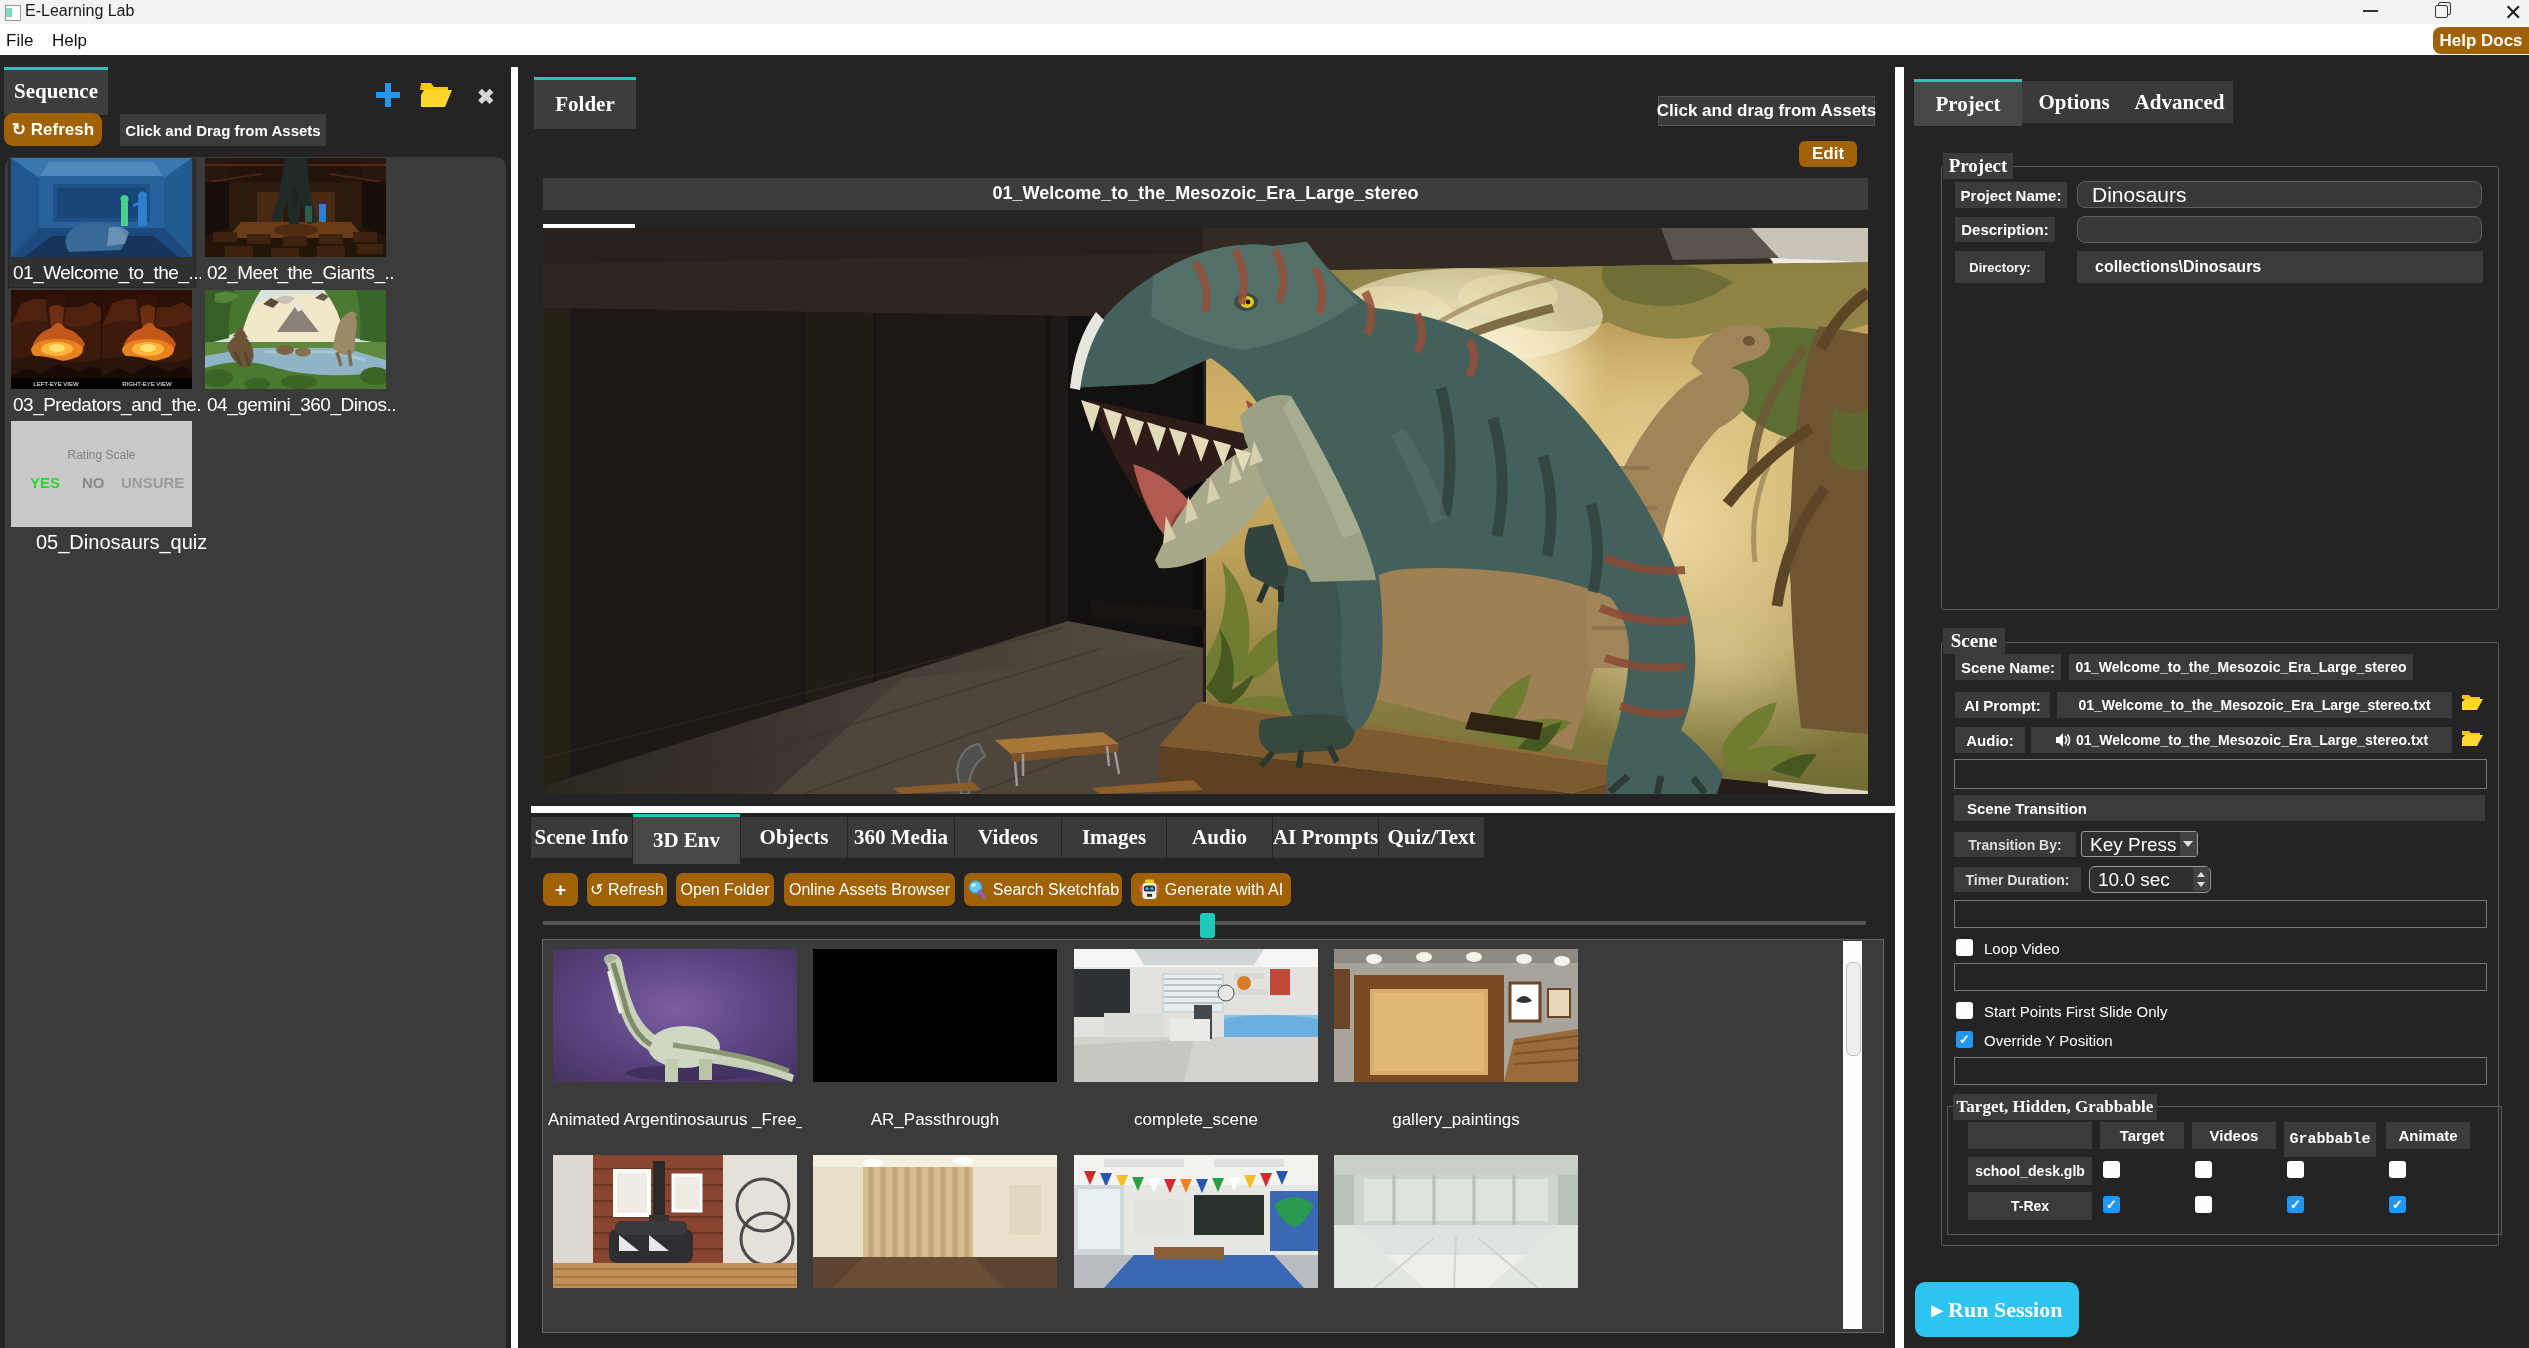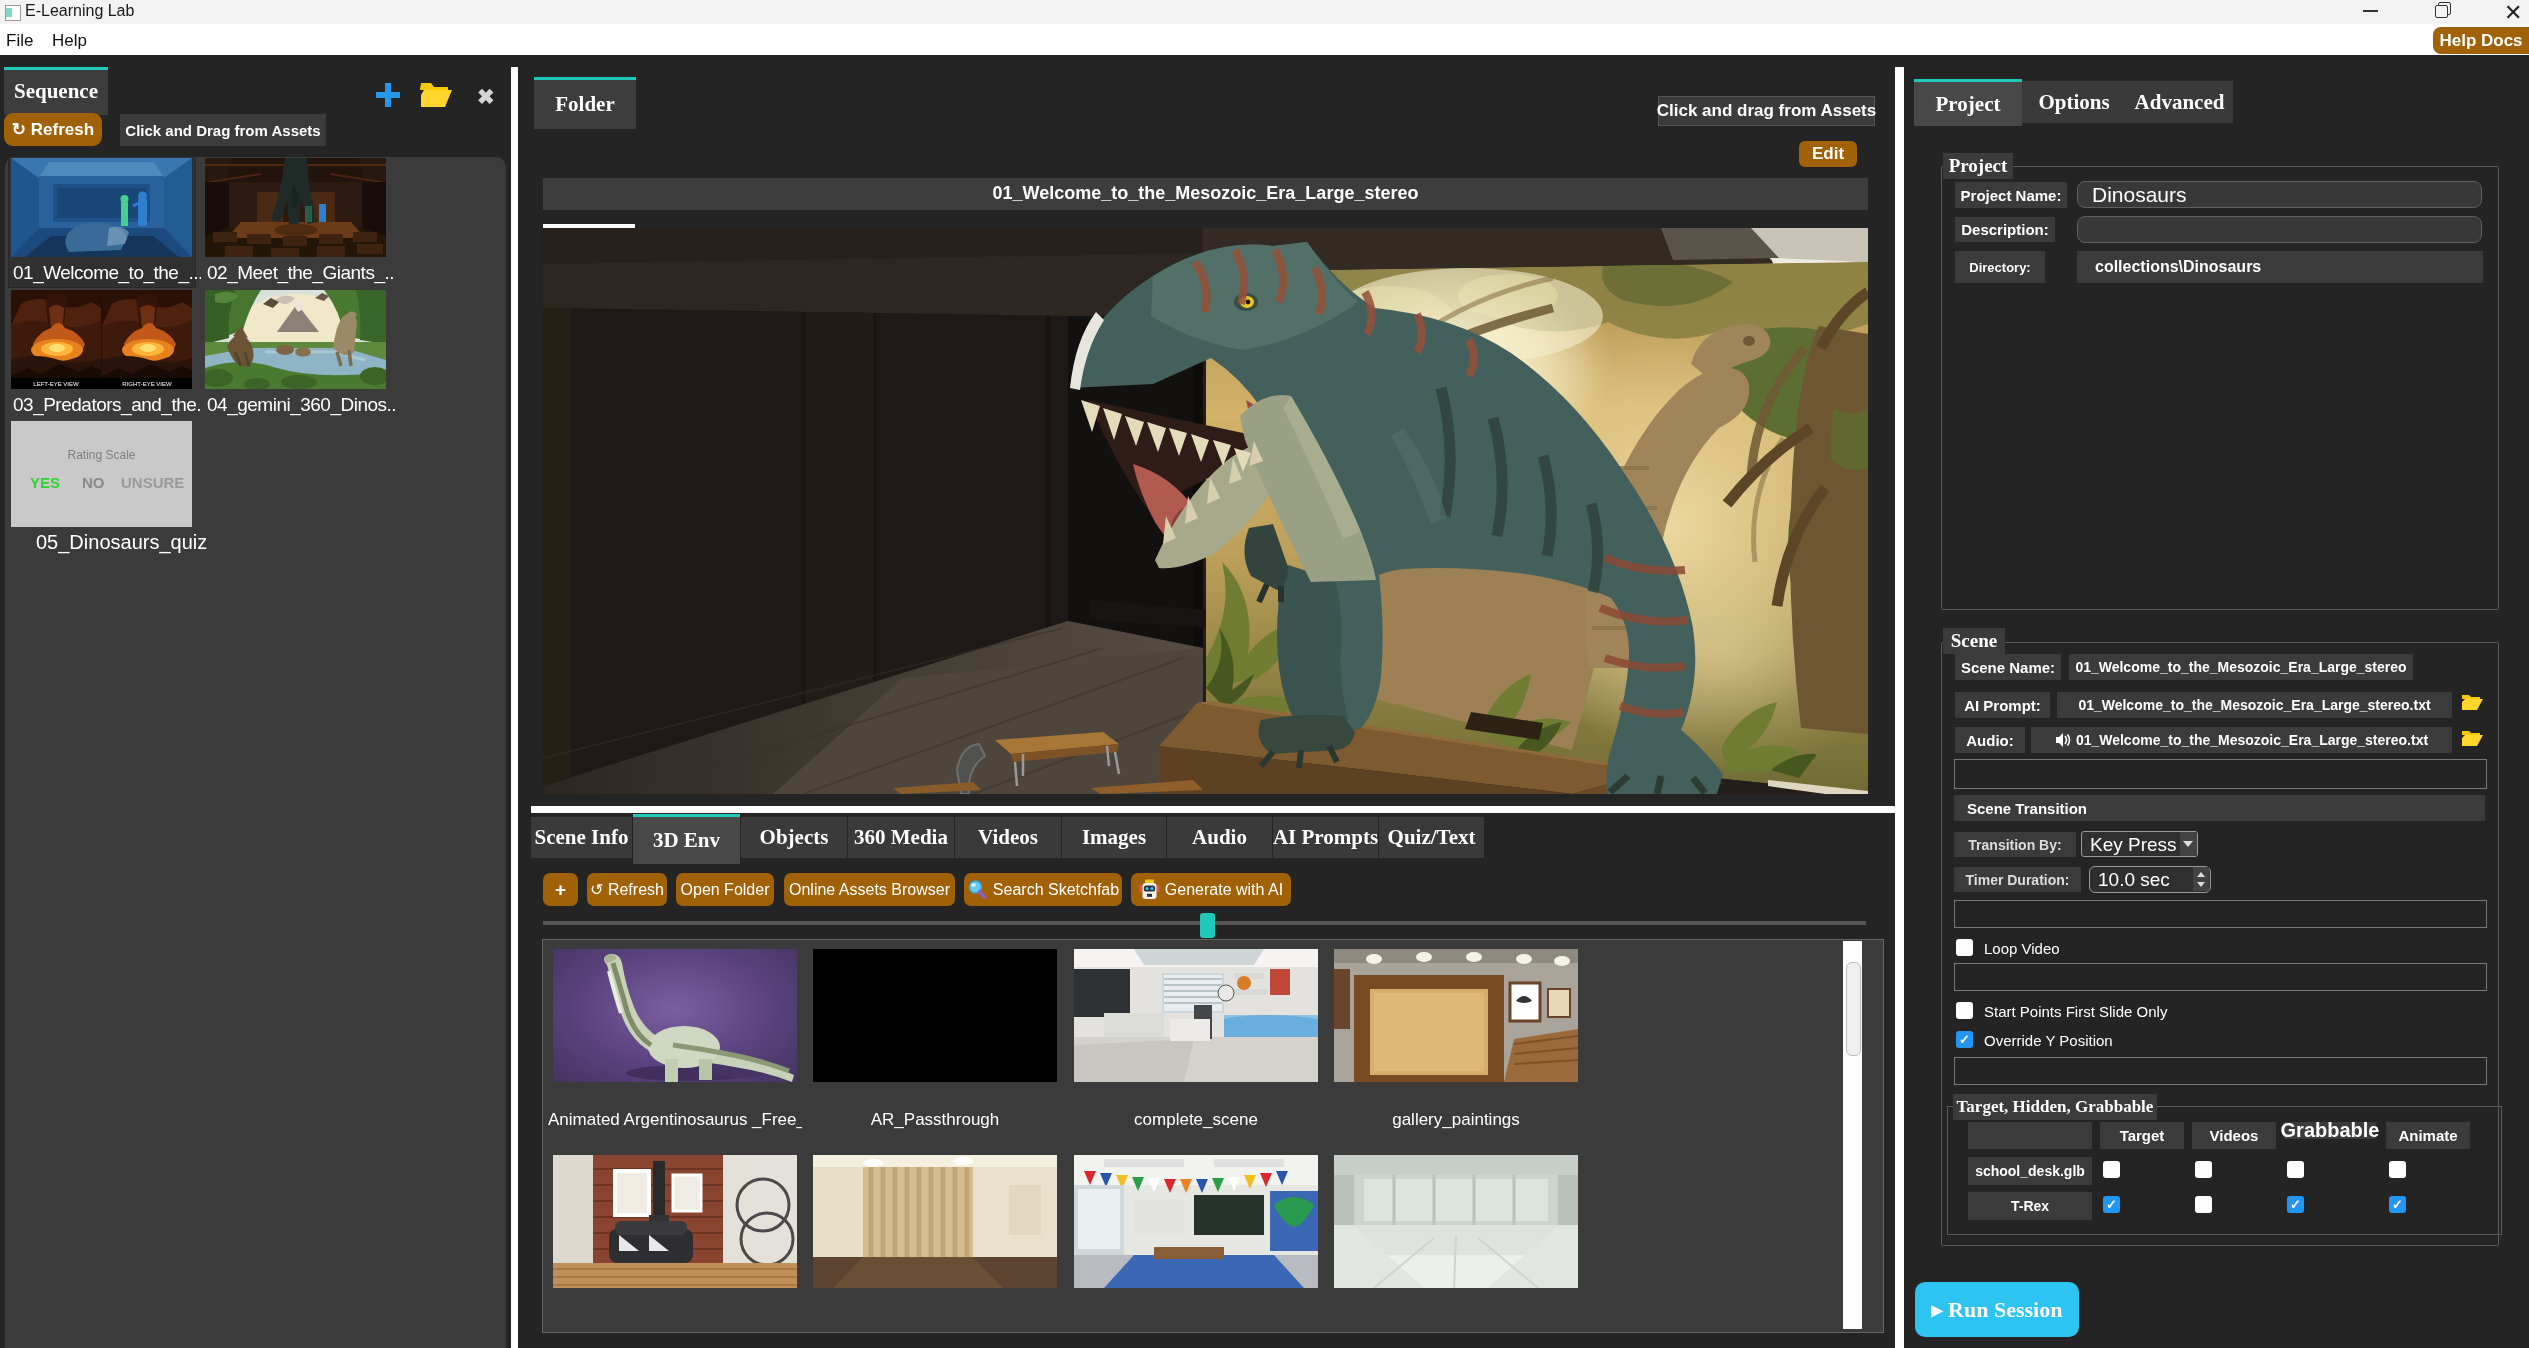--- a/index.html
+++ b/index.html
@@ -629,21 +629,21 @@
 <div class="lab" style="left:1984px;top:1003px;font-size:15px;">Start Points First Slide Only</div>
 <div class="cb cbon" style="left:1956px;top:1031px;">✓</div>
 <div class="lab" style="left:1984px;top:1032px;font-size:15px;">Override Y Position</div>
 <div class="abs" style="left:1954px;top:1057px;width:531px;height:26px;border:1px solid #777;"></div>
 
 <div class="abs" style="left:1947px;top:1106px;width:553px;height:127px;border:1px solid #5a5a5a;"></div>
 <div class="abs chip serif" style="left:1953px;top:1094px;width:204px;height:26px;font-size:17px;">Target, Hidden, Grabbable</div>
 <div class="abs chip" style="left:1968px;top:1122px;width:124px;height:27px;"></div>
 <div class="abs chip" style="left:2100px;top:1122px;width:84px;height:27px;font-size:15px;">Target</div>
 <div class="abs chip" style="left:2192px;top:1122px;width:84px;height:27px;font-size:15px;">Videos</div>
-<div class="abs chip" style="left:2284px;top:1122px;width:92px;height:17px;font-size:20px;">Grabbable</div>
+<div class="abs chip" style="left:2284px;top:1122px;width:92px;height:35px;font-size:15px;font-family:Liberation Mono, monospace;">Grabbable</div>
 <div class="abs chip" style="left:2386px;top:1122px;width:84px;height:27px;font-size:15px;">Animate</div>
 <div class="abs chip" style="left:1968px;top:1157px;width:124px;height:28px;font-size:14px;">school_desk.glb</div>
 <div class="cb" style="left:2103px;top:1161px;"></div>
 <div class="cb" style="left:2195px;top:1161px;"></div>
 <div class="cb" style="left:2287px;top:1161px;"></div>
 <div class="cb" style="left:2389px;top:1161px;"></div>
 <div class="abs chip" style="left:1968px;top:1192px;width:124px;height:28px;font-size:14px;">T-Rex</div>
 <div class="cb cbon" style="left:2103px;top:1196px;">✓</div>
 <div class="cb" style="left:2195px;top:1196px;"></div>
 <div class="cb cbon" style="left:2287px;top:1196px;">✓</div>

